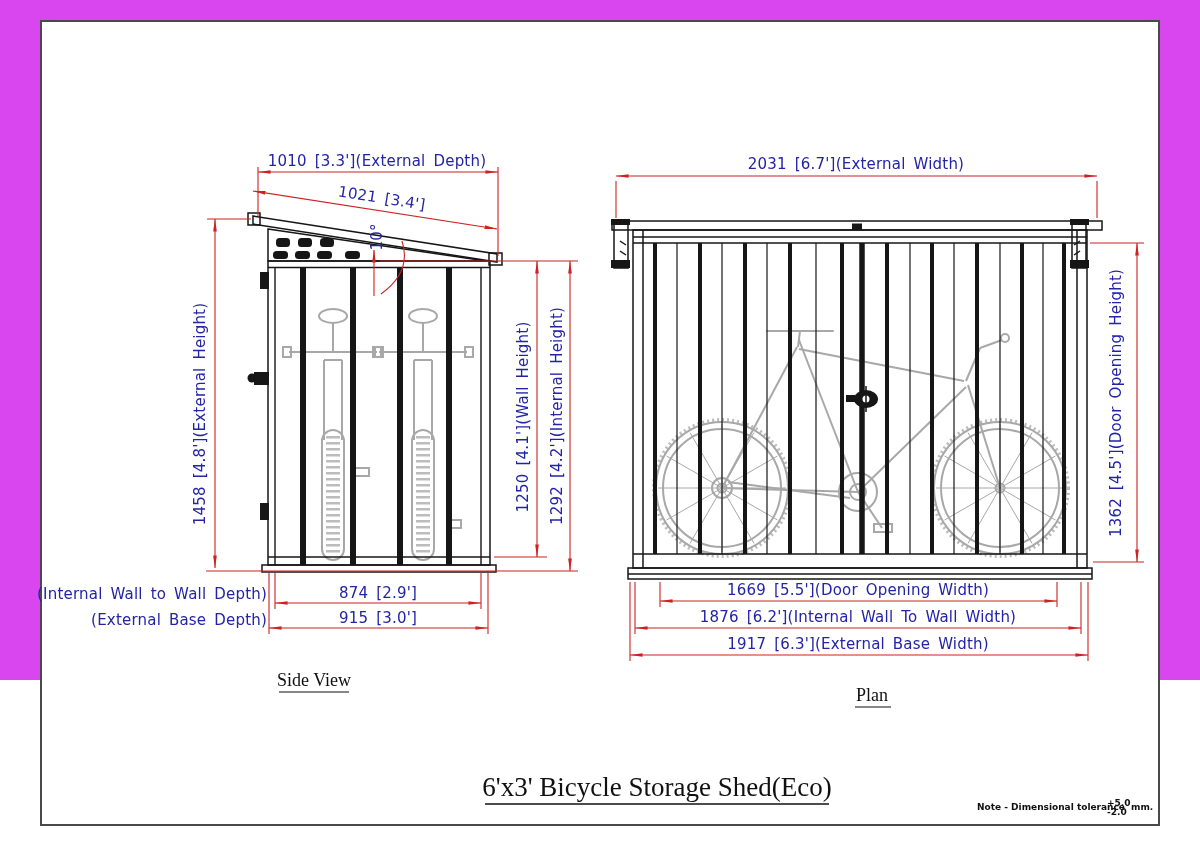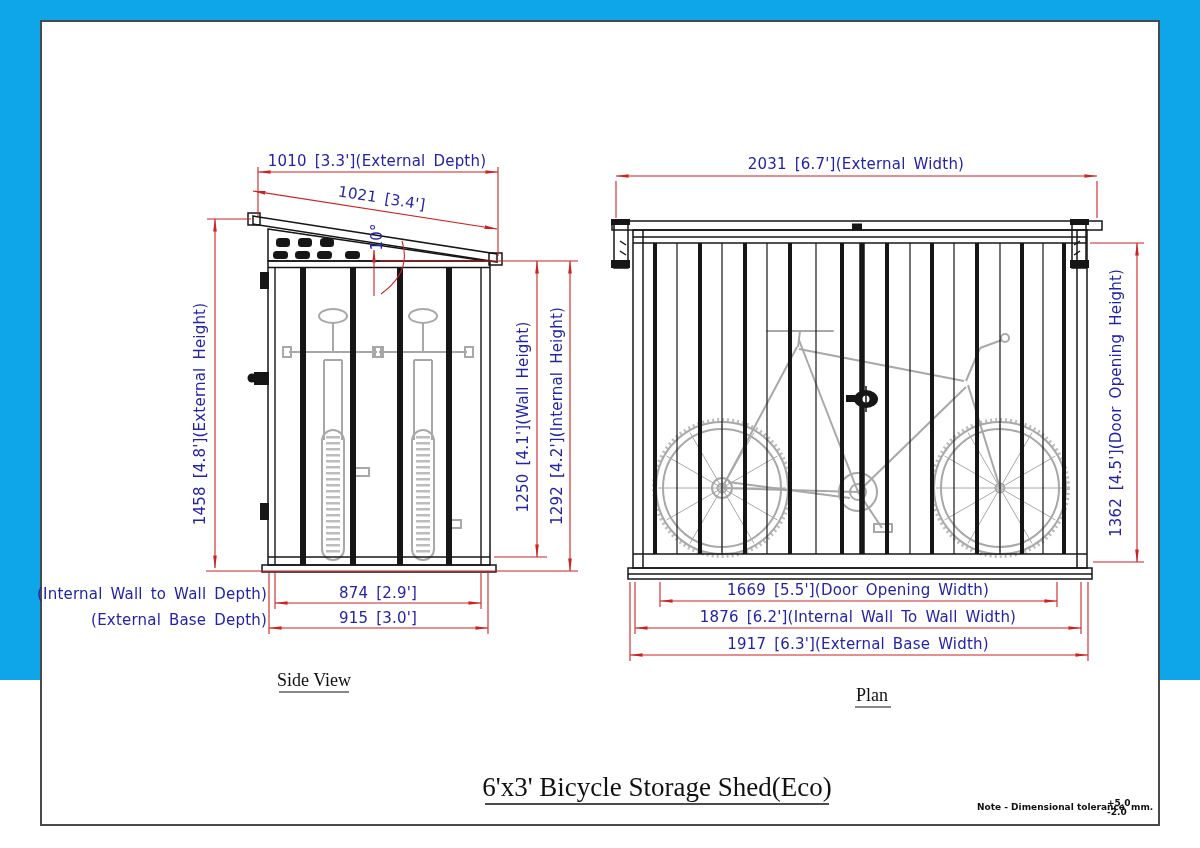--- a/index.html
+++ b/index.html
@@ -1,16 +1,16 @@
 <!DOCTYPE html>
 <html style="--dim-line: #cc2222; --dim-text: #2323a8; --ink: #161616; --bike: #a8a8a8;"><head>
 <meta charset="utf-8">
 <style>
   html,body{margin:0;padding:0;background:#ffffff;width:1200px;height:848px;overflow:hidden}
-  #stage{position:relative;width:1200px;height:680px;background:#0ea5e9}
+  #stage{position:relative;width:1200px;height:680px;background:#d946ef}
   svg{position:absolute;top:0;left:0}
   .blk{stroke:var(--ink);fill:none;stroke-width:1.5}
   .blkf{fill:var(--ink);stroke:none}
   .gry{stroke:var(--bike);fill:none;stroke-width:2}
   .gryd{stroke:#bcbcbc;fill:none}
   .red{stroke:var(--dim-line);fill:none;stroke-width:1.1}
   .dim{fill:var(--dim-text);font-family:"DejaVu Sans",sans-serif;font-size:15px;word-spacing:3px;letter-spacing:.2px}
   .cap{fill:#101010;font-family:"Liberation Serif",serif;font-size:18px}
   .title{fill:#101010;font-family:"Liberation Serif",serif;font-size:27px}
   .note{fill:#101010;font-family:"DejaVu Sans",sans-serif;font-size:9px;font-weight:bold}

